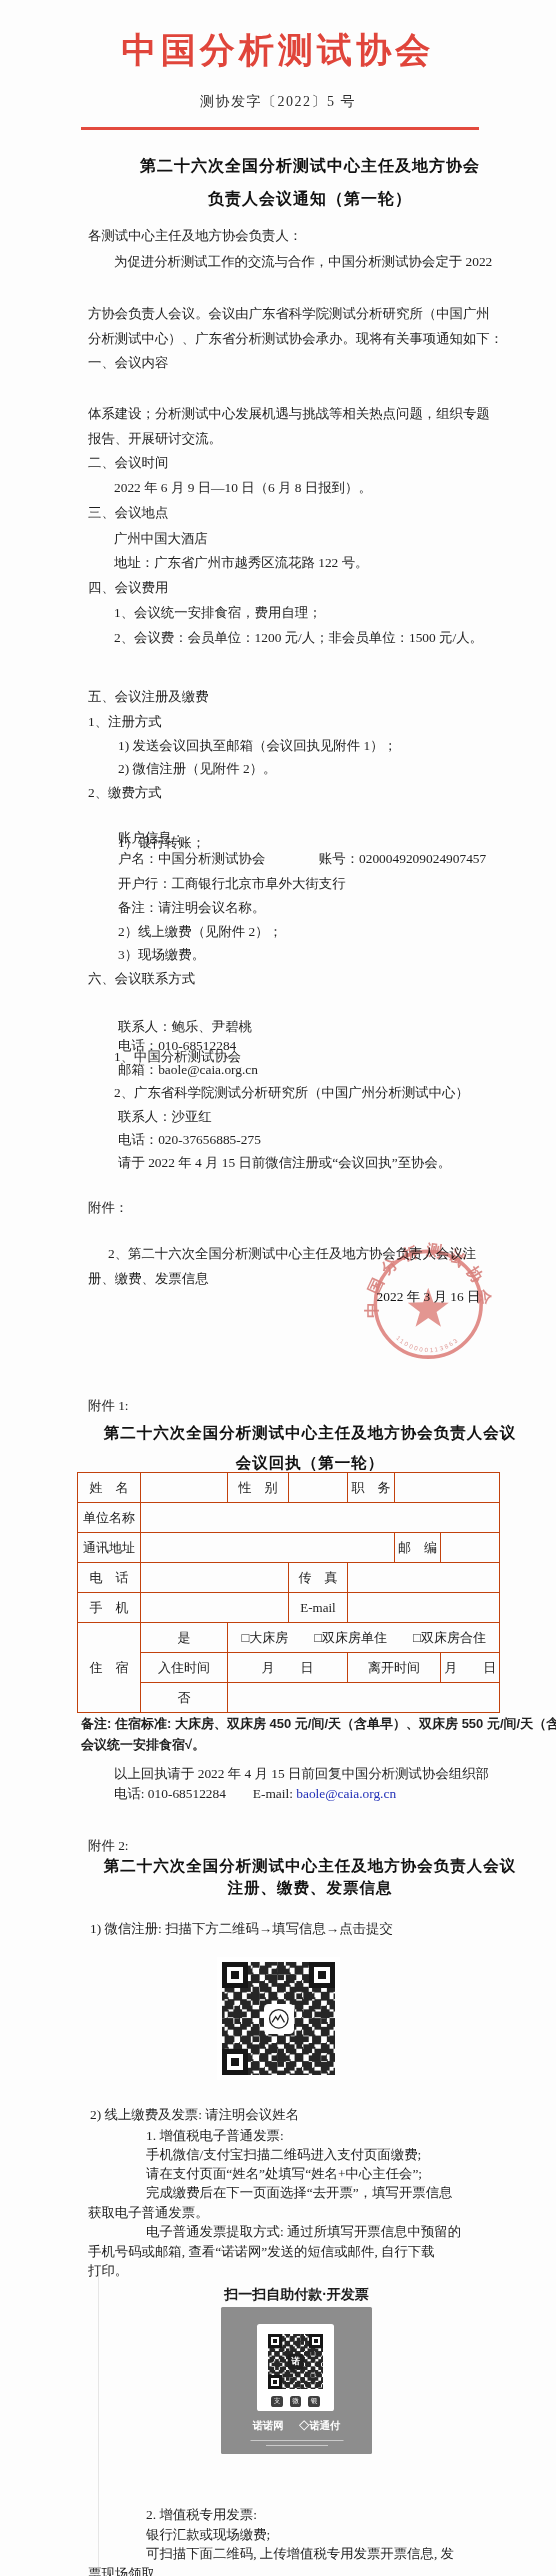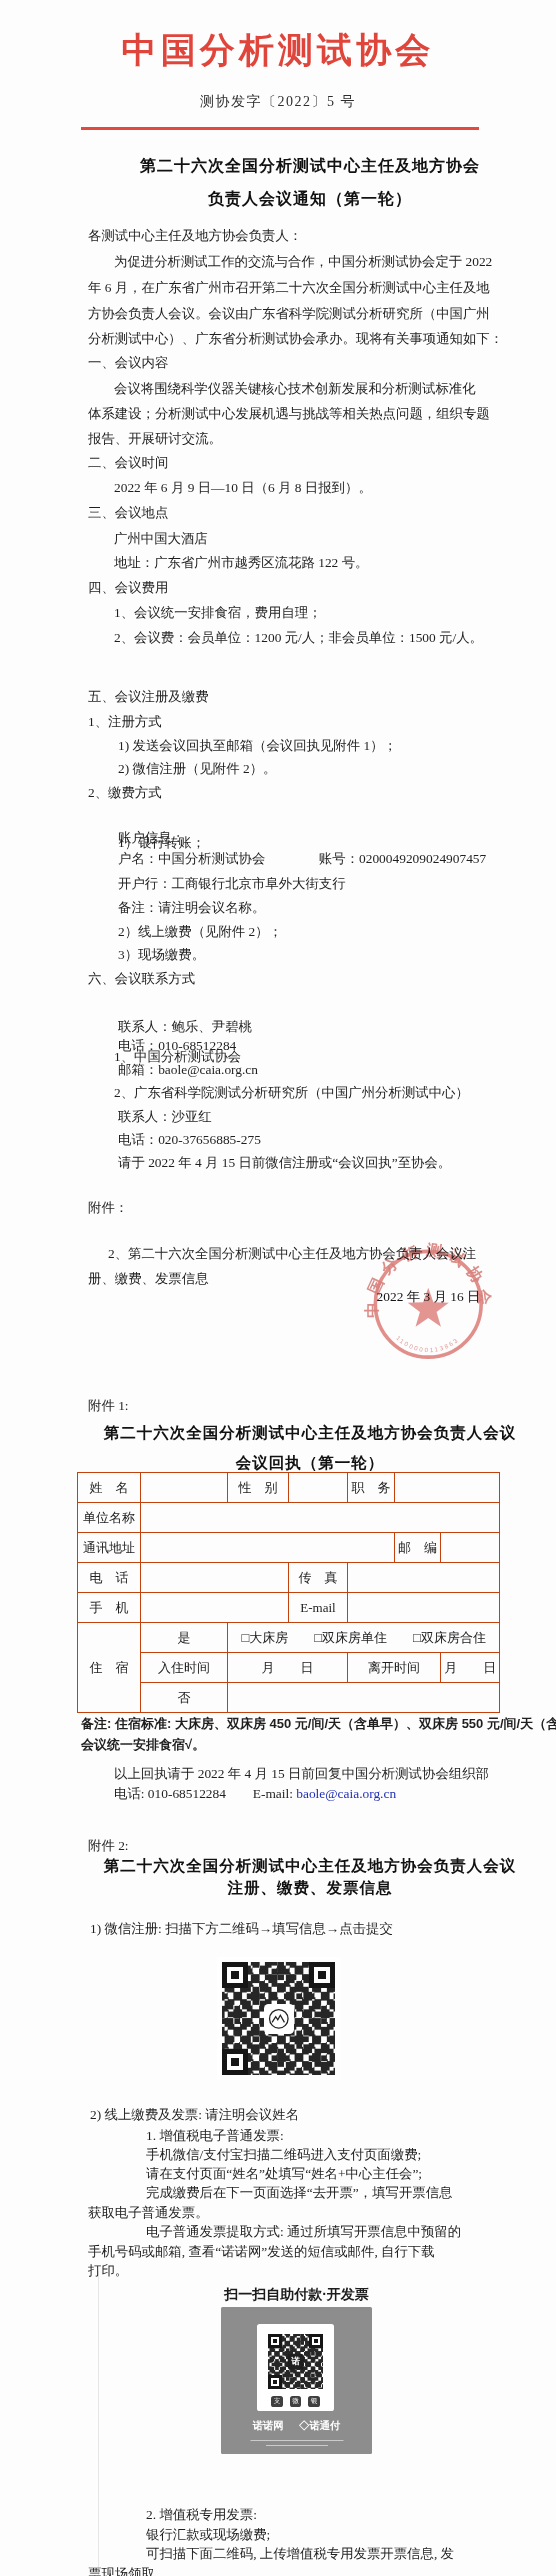--- a/index.html
+++ b/index.html
@@ -66,25 +66,23 @@
 
   <div class="abs center org-title">中国分析测试协会</div>
   <div class="abs center doc-no">测协发字〔2022〕5 号</div>
   <div class="abs red-rule"></div>
 
   <div class="abs center h1" style="top:156px">第二十六次全国分析测试中心主任及地方协会</div>
   <div class="abs center h1" style="top:189px">负责人会议通知（第一轮）</div>
 
   <div class="ln" style="top:227px">各测试中心主任及地方协会负责人：</div>
   <div class="ln ind" style="top:253px">为促进分析测试工作的交流与合作，中国分析测试协会定于 2022</div>
-  <div class="ln" style="top:279px">年 6 月，在广东省广州市召开第二十六次全国分析测试中心主任及地</div>
   <div class="ln" style="top:305px">方协会负责人会议。会议由广东省科学院测试分析研究所（中国广州</div>
   <div class="ln" style="top:330px">分析测试中心）、广东省分析测试协会承办。现将有关事项通知如下：</div>
   <div class="ln" style="top:354px">一、会议内容</div>
-  <div class="ln ind" style="top:380px">会议将围绕科学仪器关键核心技术创新发展和分析测试标准化</div>
   <div class="ln" style="top:405px">体系建设；分析测试中心发展机遇与挑战等相关热点问题，组织专题</div>
   <div class="ln" style="top:430px">报告、开展研讨交流。</div>
   <div class="ln" style="top:454px">二、会议时间</div>
   <div class="ln ind" style="top:479px">2022 年 6 月 9 日—10 日（6 月 8 日报到）。</div>
   <div class="ln" style="top:504px">三、会议地点</div>
   <div class="ln ind" style="top:530px">广州中国大酒店</div>
   <div class="ln ind" style="top:554px">地址：广东省广州市越秀区流花路 122 号。</div>
   <div class="ln" style="top:579px">四、会议费用</div>
   <div class="ln ind" style="top:604px">1、会议统一安排食宿，费用自理；</div>
   <div class="ln ind" style="top:629px">2、会议费：会员单位：1200 元/人；非会员单位：1500 元/人。</div>

